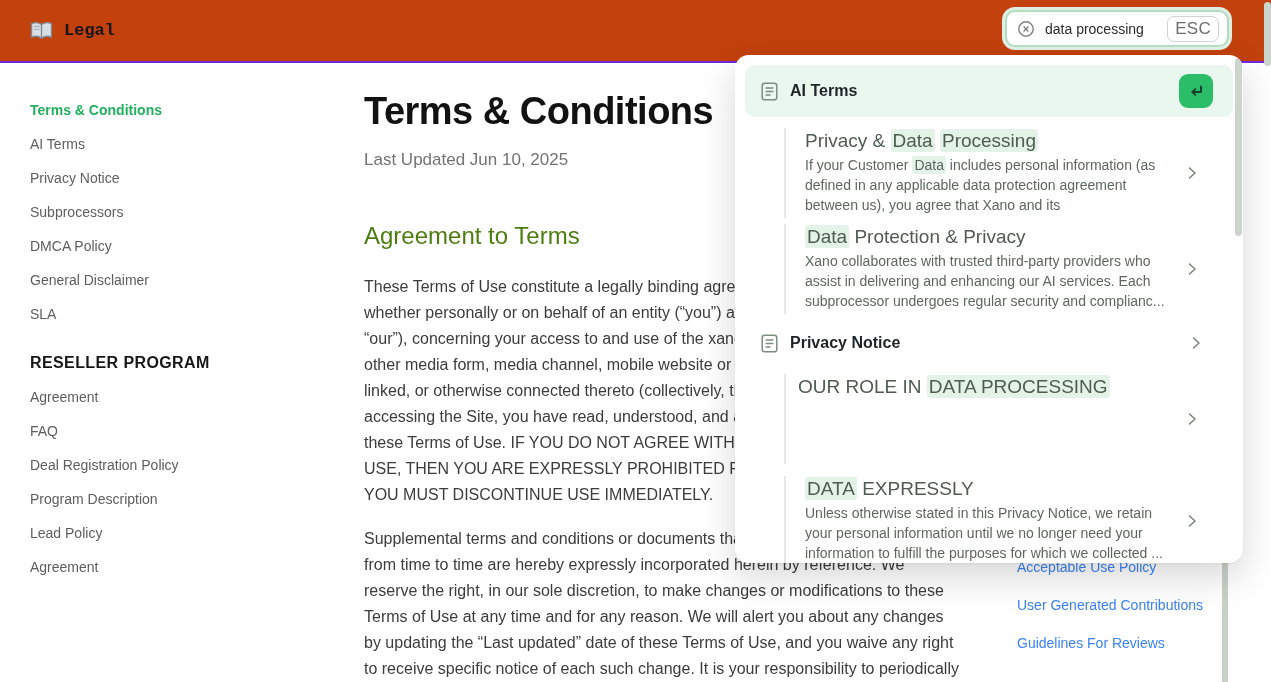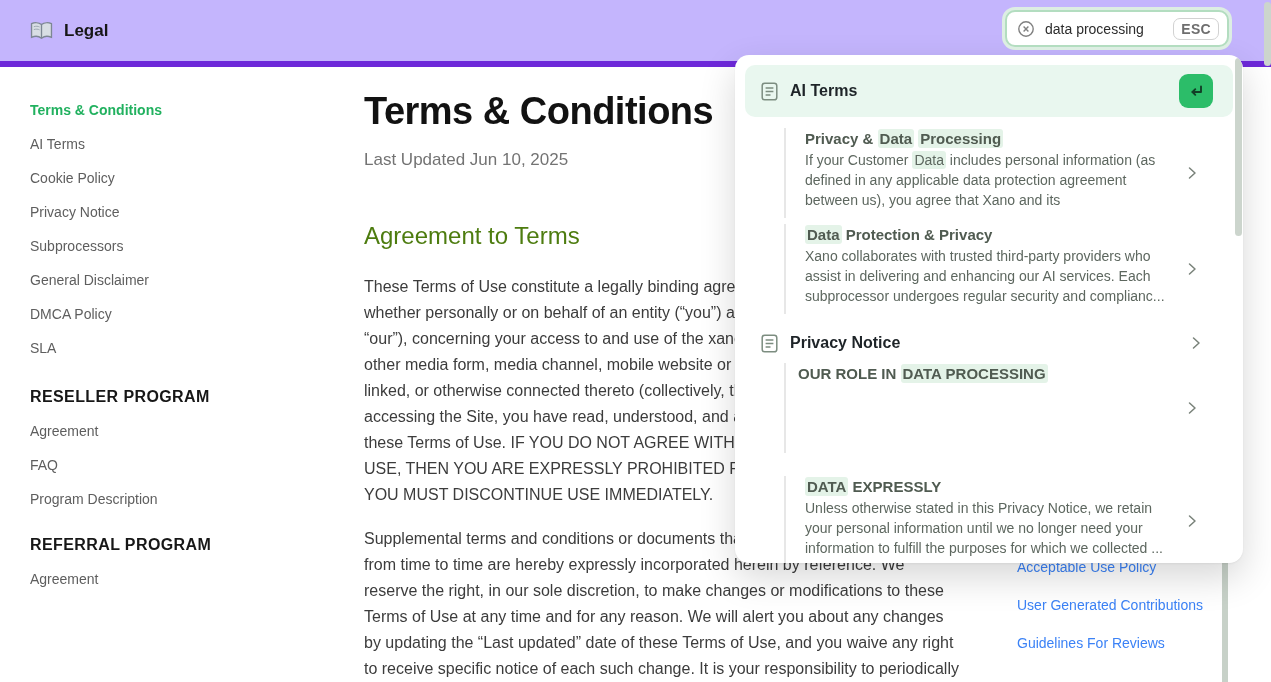--- a/index.html
+++ b/index.html
@@ -2,28 +2,28 @@
 <html><head>
 <meta charset="utf-8">
 <style>
   html,body{margin:0;padding:0;}
   body{
     width:1271px;height:682px;position:relative;overflow:hidden;
     background:#ffffff;font-family:"Liberation Sans",sans-serif;
     -webkit-font-smoothing:antialiased;
   }
   
-  .header{position:absolute;left:0;top:0;width:1271px;height:61px;background:#c4b5fd;border-bottom:6px solid #6d28d9;z-index:2;}
+  .header{position:absolute;left:0;top:0;width:1271px;height:61px;background:#c2410c;border-bottom:2px solid #6d28d9;z-index:2;font-family:Liberation Mono, monospace;}
   .brand{position:absolute;left:30px;top:0;height:61px;display:flex;align-items:center;gap:11px;}
   .brand-title{font-size:17px;font-weight:bold;color:#161616;}
   .searchbox{position:absolute;left:1005px;top:10px;width:224px;height:37px;background:#fff;
     border:2px solid #b3ddc0;border-radius:10px;box-shadow:0 0 0 3px #ddeee3;
     display:flex;align-items:center;padding:0 8px 0 10px;box-sizing:border-box;z-index:6;}
   .search-input{border:none;outline:none;flex:1;font-size:14px;color:#2c2c2c;font-family:inherit;background:transparent;margin-left:8px;min-width:0;}
-  .esc{font-size:14px;color:#6e6e6e;border:1.5px solid #d2d2d2;border-radius:7px;padding:2px 7px;letter-spacing:.3px;flex:none;font-weight:bold;}
+  .esc{font-size:17px;color:#6e6e6e;border:1.5px solid #d2d2d2;border-radius:7px;padding:2px 7px;letter-spacing:.3px;flex:none;}
   
   .sidebar{position:absolute;left:30px;top:93px;width:280px;z-index:1;}
   .snav{display:block;font-size:14px;color:#5e5e5e;height:34px;line-height:34px;cursor:pointer;}
   .snav.active{color:#21b15f;font-weight:bold;}
   .sheading{font-size:16px;font-weight:bold;color:#171717;letter-spacing:.4px;height:34px;line-height:34px;}
   .sheading.reseller{margin-top:15px;}
   .sheading.referral{margin-top:12px;}
   
   .main{position:absolute;left:364px;top:90px;width:596px;z-index:1;}
   .page-title{font-size:38px;font-weight:bold;color:#121212;margin:0;letter-spacing:-.5px;}
@@ -42,22 +42,22 @@
     display:flex;align-items:center;padding-left:16px;box-sizing:border-box;cursor:pointer;}
   .group-label{font-size:16px;font-weight:bold;color:#1e2428;margin-left:12px;}
   .enter-btn{position:absolute;right:20px;top:9px;width:34px;height:34px;background:#2cbd69;border:none;border-radius:9px;
     display:flex;align-items:center;justify-content:center;cursor:pointer;padding:0;}
   .hdr-row{position:absolute;left:10px;top:270px;width:488px;height:36px;display:flex;align-items:center;
     padding-left:16px;box-sizing:border-box;cursor:pointer;}
   .hdr-row .chev{position:absolute;right:30px;top:50%;transform:translateY(-50%);}
   .result{position:absolute;left:49px;width:449px;height:90px;border-left:2px solid #e7e7e7;
     box-sizing:border-box;padding:2px 60px 0 19px;cursor:pointer;}
   .result .chev{position:absolute;right:34px;top:50%;transform:translateY(-50%);}
-  .r1{top:73px;} .r2{top:169px;} .r3{top:308px;padding-left:12px;} .r4{top:421px;}
-  .result-title{font-size:15px;font-weight:bold;color:#505b51;white-space:pre-wrap;}
+  .r1{top:73px;} .r2{top:169px;} .r3{top:319px;padding-left:12px;} .r4{top:421px;}
+  .result-title{font-size:19px;font-weight:normal;color:#505b51;white-space:pre-wrap;}
   .result-snippet{margin-top:3px;font-size:14px;line-height:20px;color:#5d675f;white-space:pre-wrap;width:362px;height:60px;overflow:hidden;}
   .hl{background:#e4f3e8;border-radius:3px;padding:1px 2px;}
   .dropdown-scroll-thumb{position:absolute;right:1px;top:3px;width:7px;height:178px;border-radius:4px;background:#ccd5cd;}
   .window-scroll-thumb{position:absolute;right:0;top:2px;width:7px;height:64px;border-radius:4px;background:#ccd5cd;z-index:9;}
   .icon{display:inline-flex;align-items:center;justify-content:center;flex:none;}
 </style>
 </head>
 <body>
 
 <div class="header">
@@ -80,33 +80,33 @@
       <path d="M6.6 6.6 L11.4 11.4 M11.4 6.6 L6.6 11.4" stroke="#808080" stroke-width="1.4"></path>
     </svg>
   </span>
   <input class="search-input" type="text" value="data processing" style="">
   <span class="esc">ESC</span>
 </div>
 
 <nav class="sidebar">
   <span class="snav active">Terms &amp; Conditions</span>
   <span class="snav">AI Terms</span>
-  <span class="snav">Cookie Policy</span>
   <span class="snav">Privacy Notice</span>
   <span class="snav">Subprocessors</span>
+  <span class="snav">DMCA Policy</span>
   <span class="snav">General Disclaimer</span>
-  <span class="snav">DMCA Policy</span>
   <span class="snav">SLA</span>
 
   <div class="sheading reseller">RESELLER PROGRAM</div>
   <span class="snav">Agreement</span>
   <span class="snav">FAQ</span>
+  <span class="snav">Deal Registration Policy</span>
   <span class="snav">Program Description</span>
-
-  <div class="sheading referral">REFERRAL PROGRAM</div>
+  <span class="snav">Lead Policy</span>
+
   <span class="snav">Agreement</span>
 </nav>
 
 <main class="main">
   <h1 class="page-title">Terms &amp; Conditions</h1>
   <div class="updated">Last Updated Jun 10, 2025</div>
   <h2 class="section-heading">Agreement to Terms</h2>
   <p class="para p1">These Terms of Use constitute a legally binding agreement made between you, whether personally or on behalf of an entity (“you”) and Xano, Inc. (“we”, “us”, or “our”), concerning your access to and use of the xano.com website as well as any other media form, media channel, mobile website or mobile application related, linked, or otherwise connected thereto (collectively, the “Site”). You agree that by accessing the Site, you have read, understood, and agreed to be bound by all of these Terms of Use. IF YOU DO NOT AGREE WITH ALL OF THESE TERMS OF USE, THEN YOU ARE EXPRESSLY PROHIBITED FROM USING THE SITE AND YOU MUST DISCONTINUE USE IMMEDIATELY.</p>
   <p class="para p2">Supplemental terms and conditions or documents that may be posted on the Site from time to time are hereby expressly incorporated herein by reference. We reserve the right, in our sole discretion, to make changes or modifications to these Terms of Use at any time and for any reason. We will alert you about any changes by updating the “Last updated” date of these Terms of Use, and you waive any right to receive specific notice of each such change. It is your responsibility to periodically</p>
 </main>

